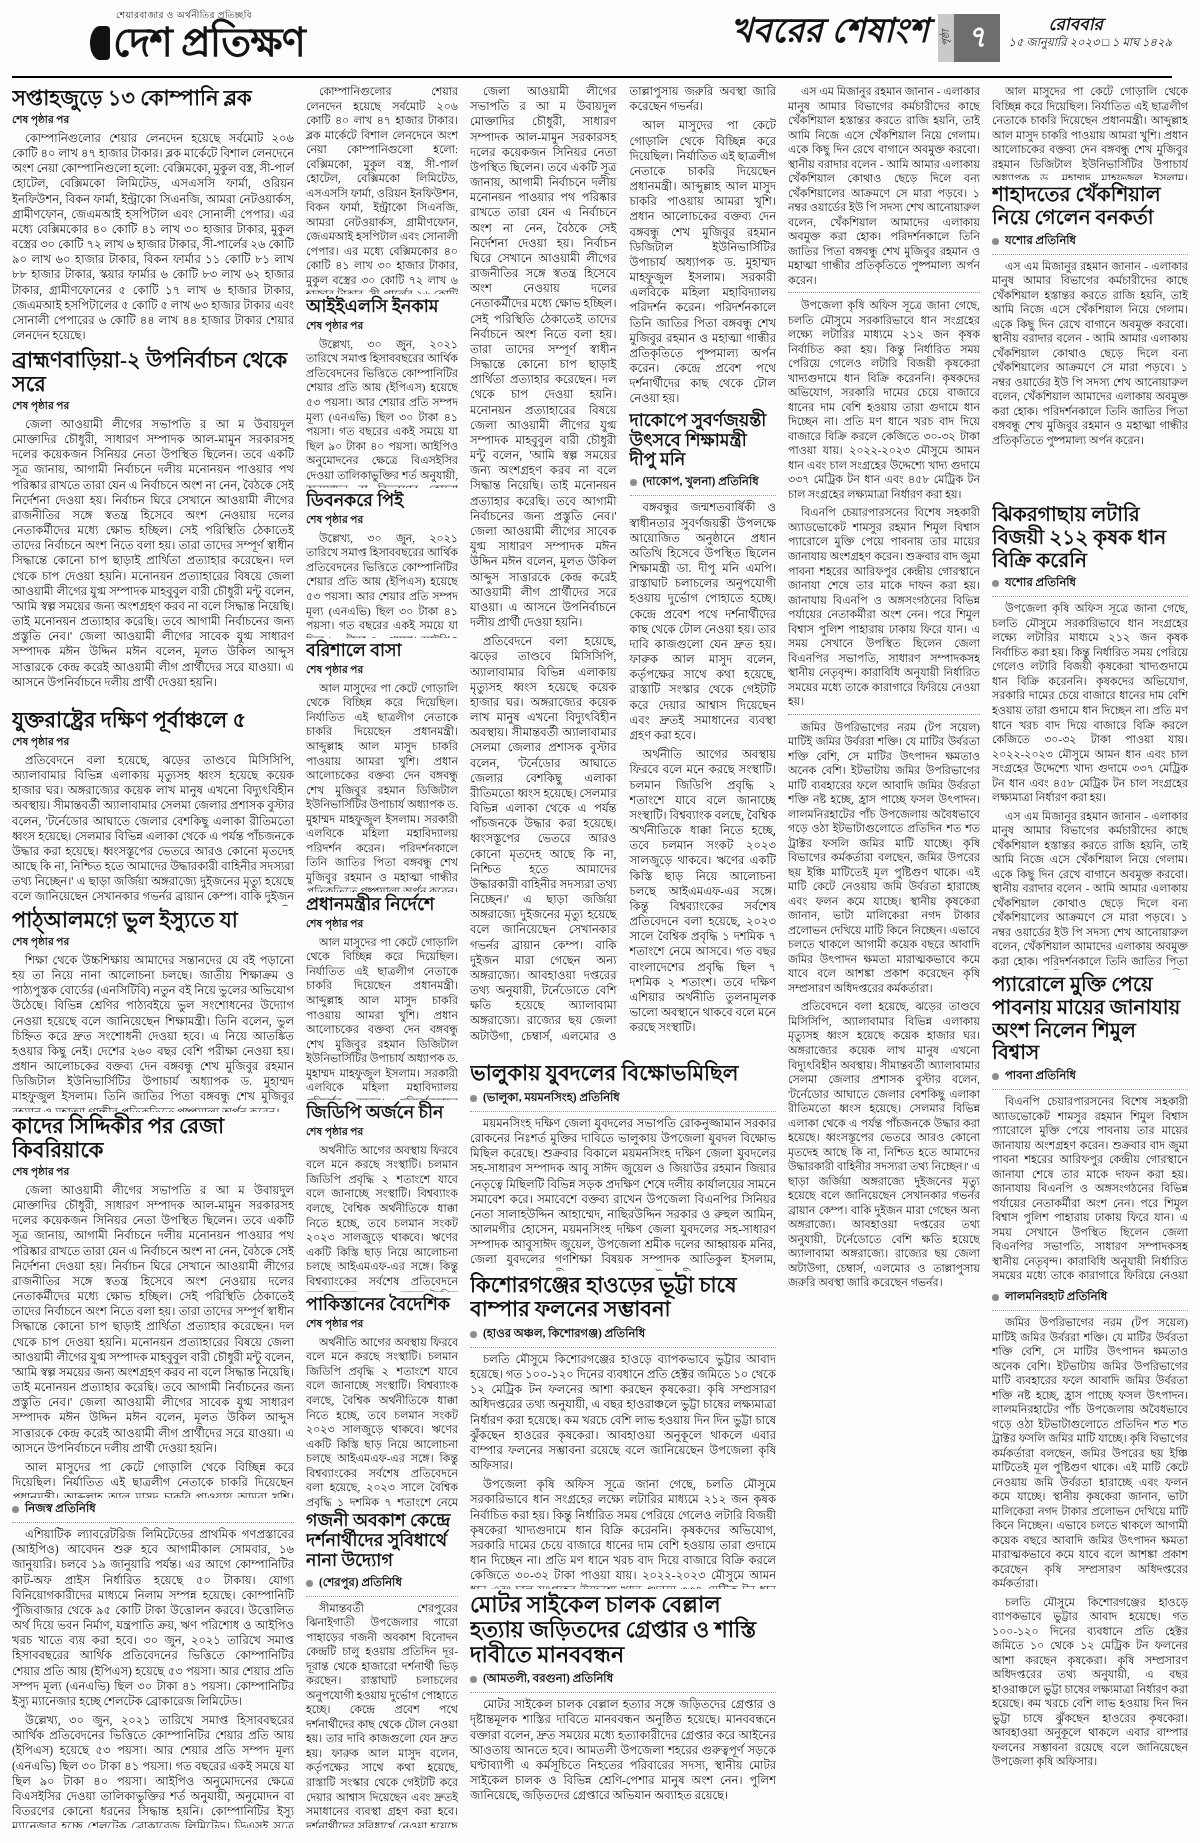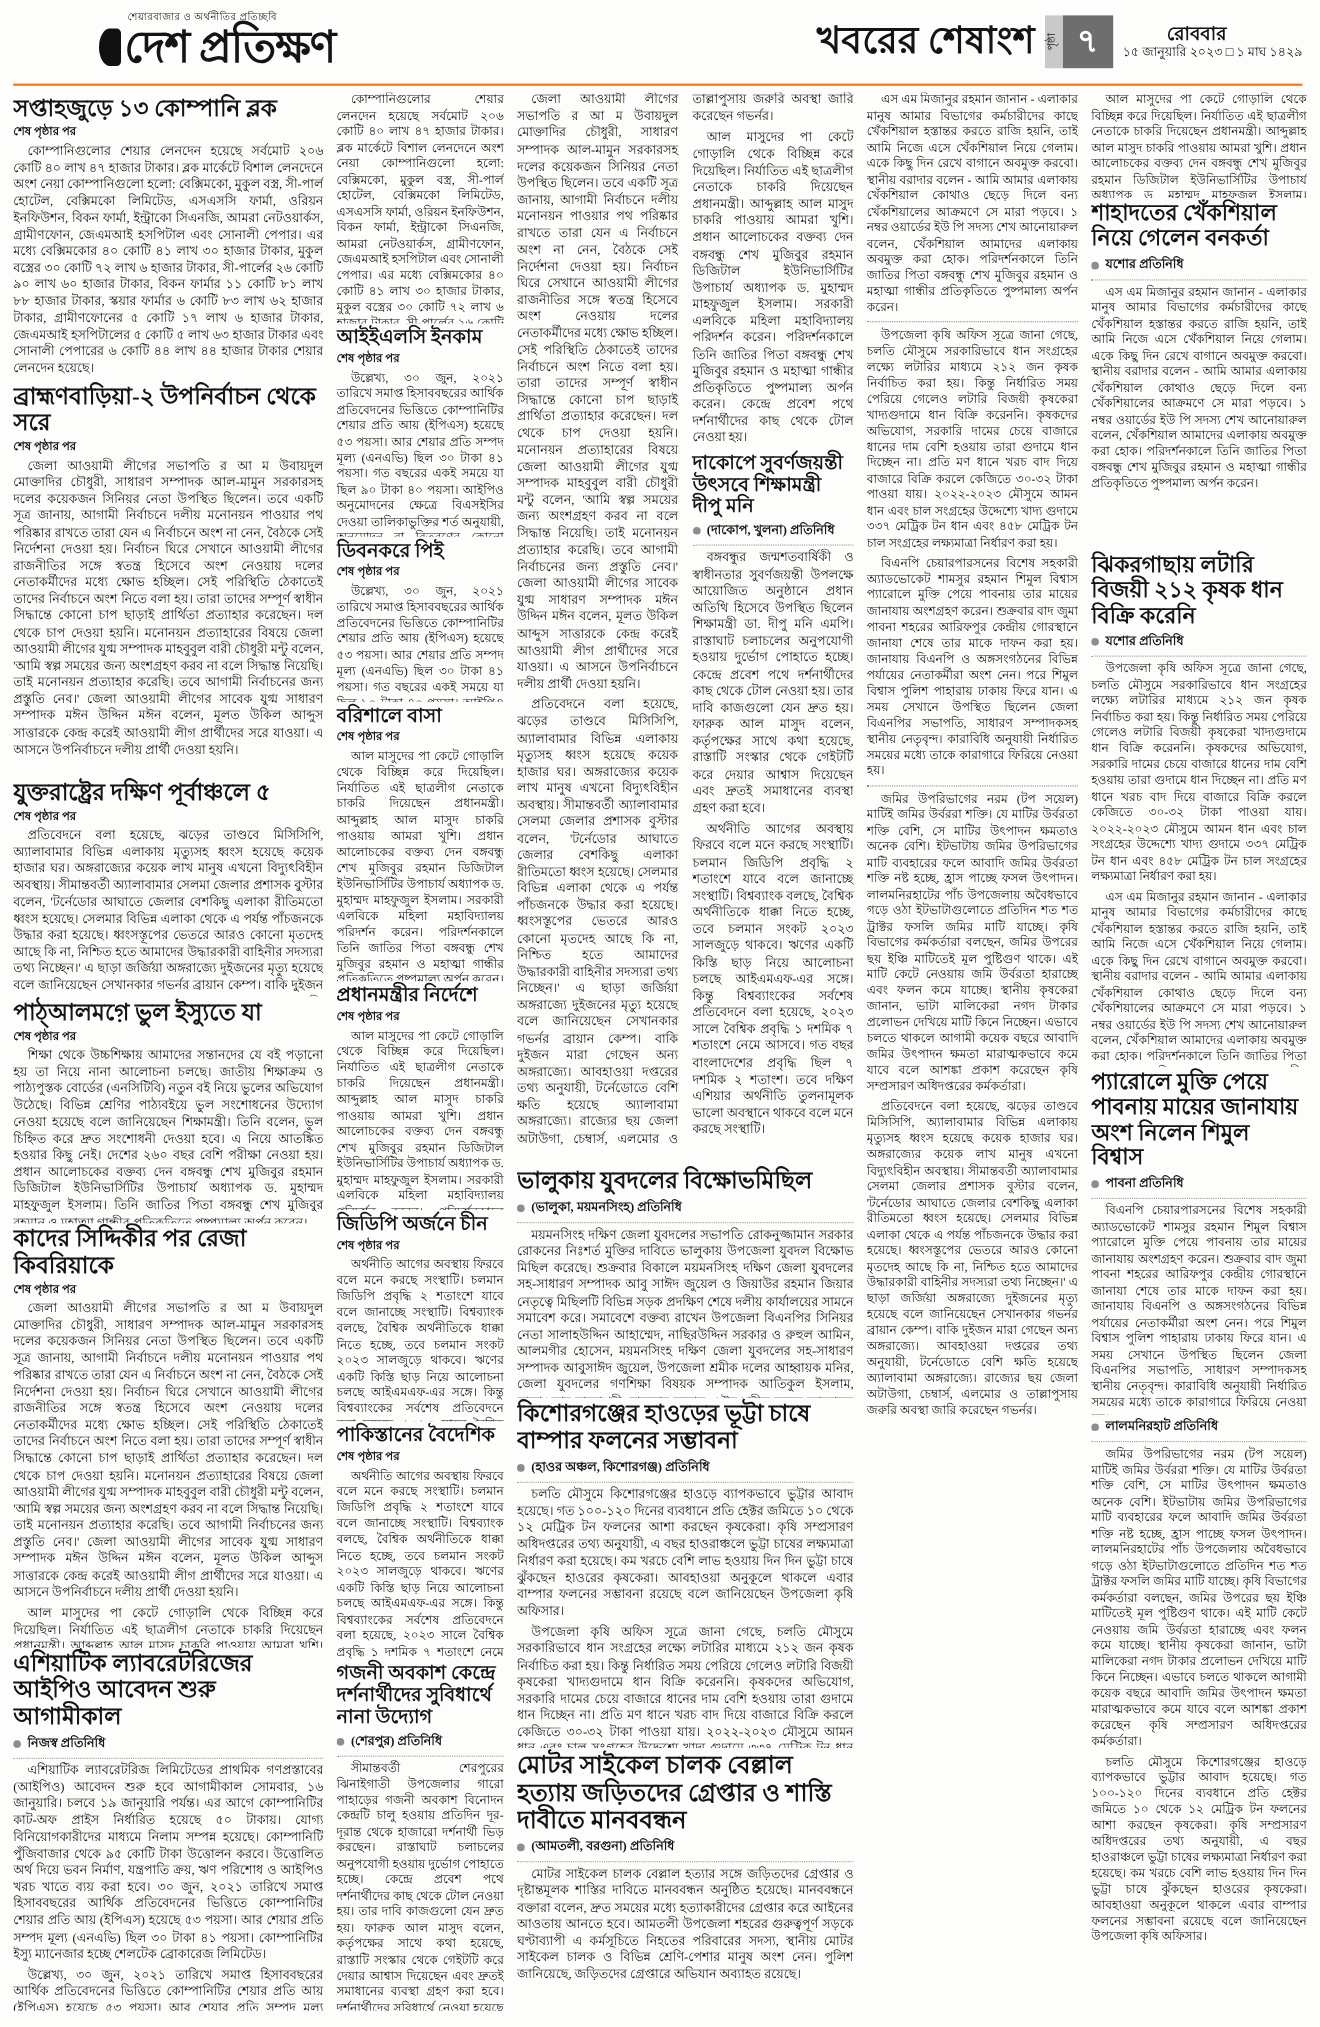--- a/index.html
+++ b/index.html
@@ -1,25 +1,25 @@
 <!DOCTYPE html>
 <html lang="bn"><head>
 <meta charset="utf-8">
 <style>
   html,body{margin:0;padding:0;background:#d9d9d9;}
   .page{position:relative;width:1200px;height:1843px;margin:0 auto;background:#fdfdfb;
         font-family:"Liberation Serif", serif;color:#141414;overflow:hidden;}
   
-  .hdr{position:absolute;left:12px;right:16px;top:6px;height:70px;border-bottom:2px solid #f97316;}
+  .hdr{position:absolute;left:12px;right:28px;top:6px;height:70px;border-bottom:2px solid #000000;}
   .mast{position:absolute;left:78px;top:2px;}
   .mast .tag{font-size:9px;letter-spacing:.5px;color:#222;margin-left:26px;}
   .mast .ttl{font-size:40px;font-weight:bold;line-height:1;letter-spacing:-1px;}
   .mast .logo{display:inline-block;width:20px;height:34px;background:#111;border-radius:50% 4px 4px 50%;
               vertical-align:-4px;margin-right:3px;}
-  .sect{position:absolute;right:0;top:8px;display:flex;align-items:center;gap:9px;}
+  .sect{position:absolute;right:0;top:8px;display:flex;align-items:flex-start;gap:9px;font-style:italic;}
   .sect .name{font-size:34px;font-weight:bold;line-height:1;}
   .pgbox{display:flex;align-items:stretch;height:48px;}
   .pglabel{writing-mode:vertical-rl;transform:rotate(180deg);background:#c9c9c9;color:#222;
            font-size:10px;display:flex;align-items:center;justify-content:center;width:16px;}
   .pgnum{background:#6e6e6e;color:#fff;font-size:30px;font-weight:bold;width:46px;
          display:flex;align-items:center;justify-content:center;}
   .dateblk{line-height:1.25;}
   .dateblk .day{font-size:17px;font-weight:bold;margin-left:40px;}
   .dateblk .dt{font-size:11.5px;}
   
@@ -89,21 +89,20 @@
       <div class="sub">শেষ পৃষ্ঠার পর</div>
       <p class="bd">শিক্ষা থেকে উচ্চশিক্ষায় আমাদের সন্তানদের যে বই পড়ানো হয় তা নিয়ে নানা আলোচনা চলছে। জাতীয় শিক্ষাক্রম ও পাঠ্যপুস্তক বোর্ডের (এনসিটিবি) নতুন বই নিয়ে ভুলের অভিযোগ উঠেছে। বিভিন্ন শ্রেণির পাঠ্যবইয়ে ভুল সংশোধনের উদ্যোগ নেওয়া হয়েছে বলে জানিয়েছেন শিক্ষামন্ত্রী। তিনি বলেন, ভুল চিহ্নিত করে দ্রুত সংশোধনী দেওয়া হবে। এ নিয়ে আতঙ্কিত হওয়ার কিছু নেই। দেশের ২৬০ বছর বেশি পরীক্ষা নেওয়া হয়। প্রধান আলোচকের বক্তব্য দেন বঙ্গবন্ধু শেখ মুজিবুর রহমান ডিজিটাল ইউনিভার্সিটির উপাচার্য অধ্যাপক ড. মুহাম্মদ মাহফুজুল ইসলাম। তিনি জাতির পিতা বঙ্গবন্ধু শেখ মুজিবুর রহমান ও মহাত্মা গান্ধীর প্রতিকৃতিতে পুষ্পমাল্য অর্পন করেন।</p>
     </div>
     <div class="art" style="height:386px">
       <h2 class="hl sz1">কাদের সিদ্দিকীর পর রেজা কিবরিয়াকে</h2>
       <div class="sub">শেষ পৃষ্ঠার পর</div>
       <p class="bd">জেলা আওয়ামী লীগের সভাপতি র আ ম উবায়দুল মোক্তাদির চৌধুরী, সাধারণ সম্পাদক আল-মামুন সরকারসহ দলের কয়েকজন সিনিয়র নেতা উপস্থিত ছিলেন। তবে একটি সূত্র জানায়, আগামী নির্বাচনে দলীয় মনোনয়ন পাওয়ার পথ পরিষ্কার রাখতে তারা যেন এ নির্বাচনে অংশ না নেন, বৈঠকে সেই নির্দেশনা দেওয়া হয়। নির্বাচন ঘিরে সেখানে আওয়ামী লীগের রাজনীতির সঙ্গে স্বতন্ত্র হিসেবে অংশ নেওয়ায় দলের নেতাকর্মীদের মধ্যে ক্ষোভ হচ্ছিল। সেই পরিস্থিতি ঠেকাতেই তাদের নির্বাচনে অংশ নিতে বলা হয়। তারা তাদের সম্পূর্ণ স্বাধীন সিদ্ধান্তে কোনো চাপ ছাড়াই প্রার্থিতা প্রত্যাহার করেছেন। দল থেকে চাপ দেওয়া হয়নি। মনোনয়ন প্রত্যাহারের বিষয়ে জেলা আওয়ামী লীগের যুগ্ম সম্পাদক মাহবুবুল বারী চৌধুরী মন্টু বলেন, 'আমি স্বল্প সময়ের জন্য অংশগ্রহণ করব না বলে সিদ্ধান্ত নিয়েছি। তাই মনোনয়ন প্রত্যাহার করেছি। তবে আগামী নির্বাচনের জন্য প্রস্তুতি নেব।' জেলা আওয়ামী লীগের সাবেক যুগ্ম সাধারণ সম্পাদক মঈন উদ্দিন মঈন বলেন, মূলত উকিল আব্দুস সাত্তারকে কেন্দ্র করেই আওয়ামী লীগ প্রার্থীদের সরে যাওয়া। এ আসনে উপনির্বাচনে দলীয় প্রার্থী দেওয়া হয়নি।</p>
       <p class="bd">আল মাসুদের পা কেটে গোড়ালি থেকে বিচ্ছিন্ন করে দিয়েছিল। নির্যাতিত এই ছাত্রলীগ নেতাকে চাকরি দিয়েছেন প্রধানমন্ত্রী। আব্দুল্লাহ আল মাসুদ চাকরি পাওয়ায় আমরা খুশি। প্রধান আলোচকের বক্তব্য দেন বঙ্গবন্ধু শেখ মুজিবুর রহমান ডিজিটাল ইউনিভার্সিটির উপাচার্য অধ্যাপক ড. মুহাম্মদ মাহফুজুল ইসলাম। সরকারী এলবিকে মহিলা মহাবিদ্যালয় পরিদর্শন করেন। পরিদর্শনকালে তিনি জাতির পিতা বঙ্গবন্ধু শেখ মুজিবুর রহমান ও মহাত্মা গান্ধীর প্রতিকৃতিতে পুষ্পমাল্য অর্পন করেন। কেন্দ্রে প্রবেশ পথে দর্শনার্থীদের কাছ থেকে টোল নেওয়া হয়।</p>
     </div>
     <div class="art" style="height:330px">
-      <h2 class="hl sz1">এশিয়াটিক ল্যাবরেটরিজের আইপিও আবেদন শুরু আগামীকাল</h2>
       <div class="byline">
           <span class="dot"></span>
           <span>নিজস্ব প্রতিনিধি</span>
         </div>
       <p class="bd">এশিয়াটিক ল্যাবরেটরিজ লিমিটেডের প্রাথমিক গণপ্রস্তাবের (আইপিও) আবেদন শুরু হবে আগামীকাল সোমবার, ১৬ জানুয়ারি। চলবে ১৯ জানুয়ারি পর্যন্ত। এর আগে কোম্পানিটির কাট-অফ প্রাইস নির্ধারিত হয়েছে ৫০ টাকায়। যোগ্য বিনিয়োগকারীদের মাধ্যমে নিলাম সম্পন্ন হয়েছে। কোম্পানিটি পুঁজিবাজার থেকে ৯৫ কোটি টাকা উত্তোলন করবে। উত্তোলিত অর্থ দিয়ে ভবন নির্মাণ, যন্ত্রপাতি ক্রয়, ঋণ পরিশোধ ও আইপিও খরচ খাতে ব্যয় করা হবে। ৩০ জুন, ২০২১ তারিখে সমাপ্ত হিসাববছরের আর্থিক প্রতিবেদনের ভিত্তিতে কোম্পানিটির শেয়ার প্রতি আয় (ইপিএস) হয়েছে ৫৩ পয়সা। আর শেয়ার প্রতি সম্পদ মূল্য (এনএভি) ছিল ৩০ টাকা ৪১ পয়সা। কোম্পানিটির ইস্যু ম্যানেজার হচ্ছে শেলটেক ব্রোকারেজ লিমিটেড।</p>
       <p class="bd">উল্লেখ্য, ৩০ জুন, ২০২১ তারিখে সমাপ্ত হিসাববছরের আর্থিক প্রতিবেদনের ভিত্তিতে কোম্পানিটির শেয়ার প্রতি আয় (ইপিএস) হয়েছে ৫৩ পয়সা। আর শেয়ার প্রতি সম্পদ মূল্য (এনএভি) ছিল ৩০ টাকা ৪১ পয়সা। গত বছরের একই সময়ে যা ছিল ৯০ টাকা ৪০ পয়সা। আইপিও অনুমোদনের ক্ষেত্রে বিএসইসির দেওয়া তালিকাভুক্তির শর্ত অনুযায়ী, অনুমোদন বা বিতরণের কোনো ধরনের সিদ্ধান্ত হয়নি। কোম্পানিটির ইস্যু ম্যানেজার হচ্ছে শেলটেক ব্রোকারেজ লিমিটেড। ডিএসই সূত্রে জানা গেছে, কোম্পানিটির শেয়ার সর্বশেষ ১৪০ টাকায় লেনদেন হয়েছে। ফলে বাজারে কোম্পানিটির পিই রেশিও দাঁড়িয়েছে ১০৩০-এ।</p>
     </div>
   </div>
 
   <div class="col colB">

